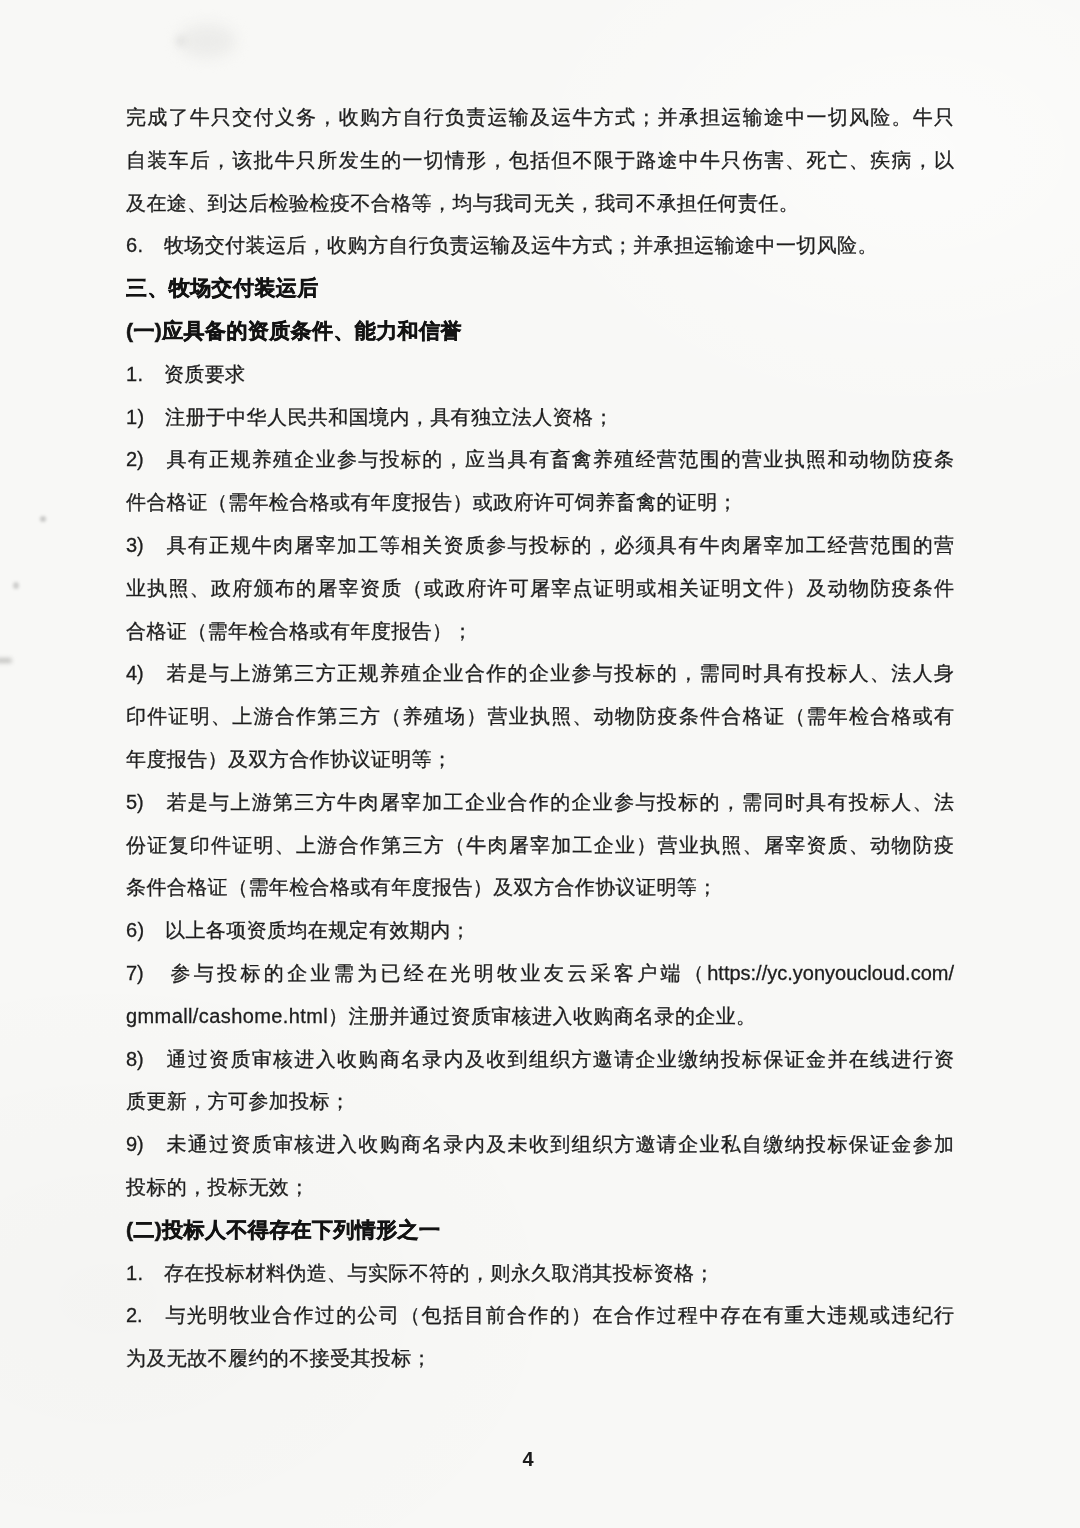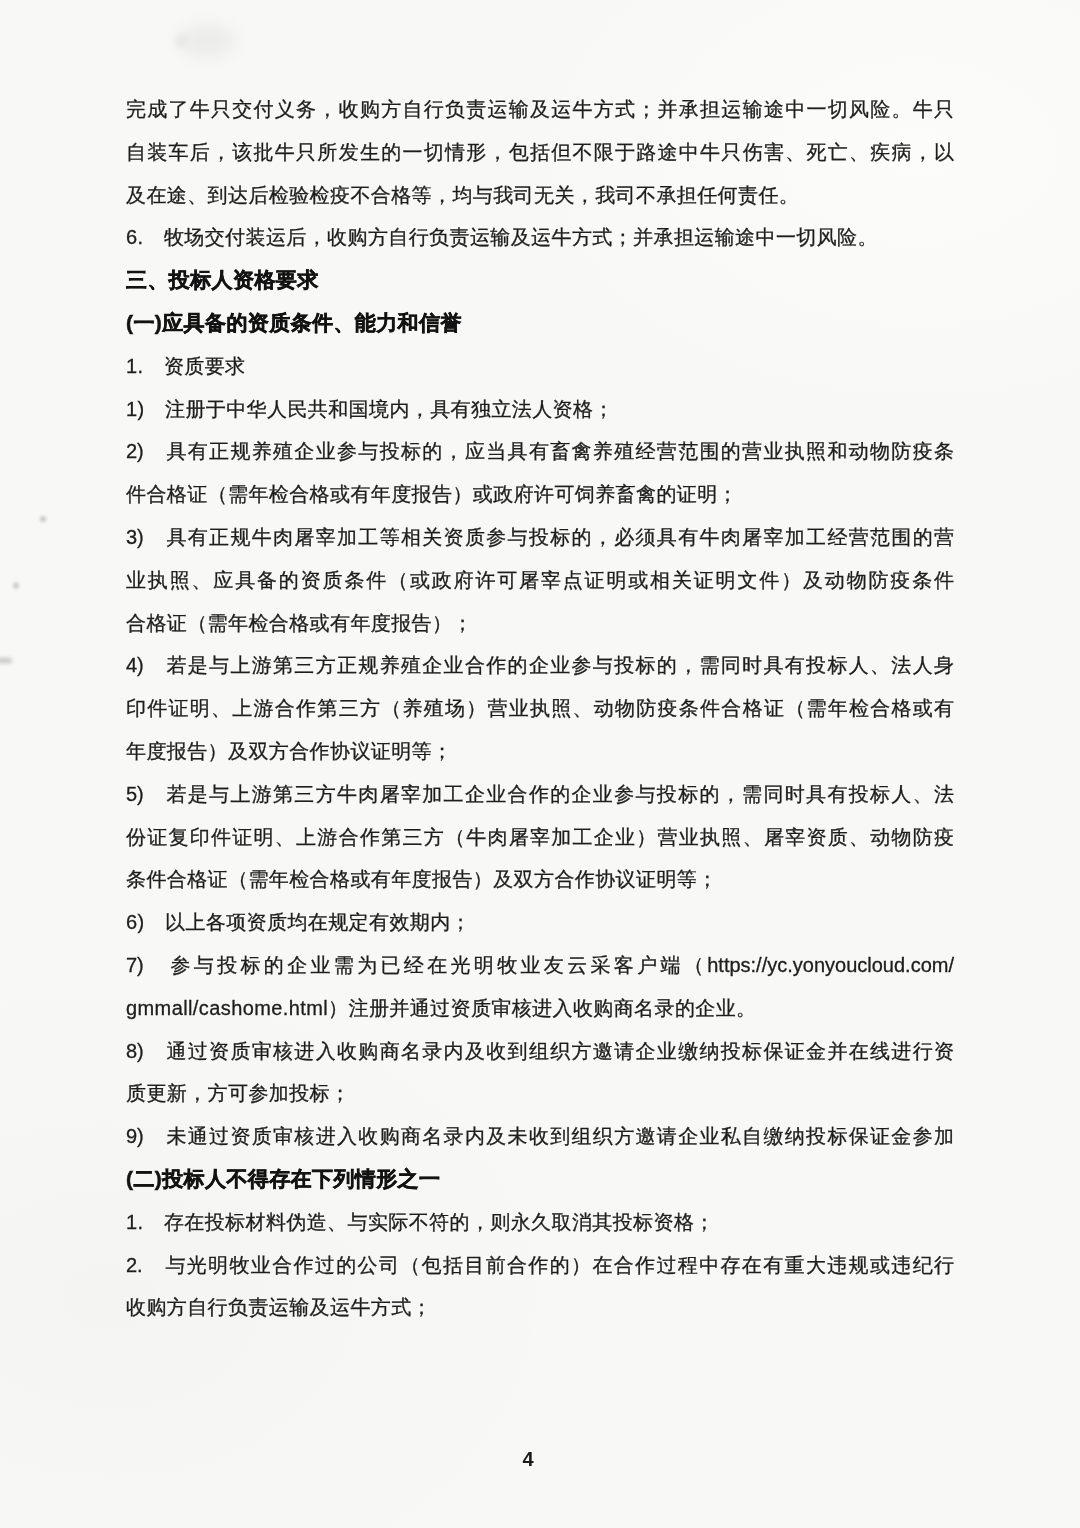--- a/index.html
+++ b/index.html
@@ -17,21 +17,21 @@
     background-image:
       radial-gradient(ellipse 600px 400px at 85% 10%, rgba(255,255,255,0.55), rgba(255,255,255,0) 70%),
       radial-gradient(ellipse 700px 500px at 10% 85%, rgba(0,0,0,0.015), rgba(0,0,0,0) 70%);
     overflow: hidden;
     font-family: "Liberation Sans", "DejaVu Sans", sans-serif;
     color: #1e1e1e;
   }
   .doc {
     position: absolute;
     left: 126px;
-    top: 88px;
+    top: 96px;
     width: 828px;
   }
   .line {
     height: 42.8px;
     line-height: 42.8px;
     font-size: 20px;
     letter-spacing: 0.4px;
     white-space: pre;
     color: #1e1e1e;
     -webkit-text-stroke: 0.3px #1e1e1e;
@@ -79,41 +79,42 @@
   <div class="smudge s5"></div>
   <div class="smudge s2"></div>
   <div class="smudge s3"></div>
   <div class="smudge s4"></div>
 
   <main class="doc">
       <div class="line full">完成了牛只交付义务，收购方自行负责运输及运牛方式；并承担运输途中一切风险。牛只</div>
       <div class="line full">自装车后，该批牛只所发生的一切情形，包括但不限于路途中牛只伤害、死亡、疾病，以</div>
       <div class="line">及在途、到达后检验检疫不合格等，均与我司无关，我司不承担任何责任。</div>
       <div class="line">6.　牧场交付装运后，收购方自行负责运输及运牛方式；并承担运输途中一切风险。</div>
-      <div class="line bold">三、投标人资格要求</div>
+      <div class="line bold">三、牧场交付装运后</div>
       <div class="line bold">(一)应具备的资质条件、能力和信誉</div>
       <div class="line">1.　资质要求</div>
       <div class="line">1)　注册于中华人民共和国境内，具有独立法人资格；</div>
       <div class="line full">2)　具有正规养殖企业参与投标的，应当具有畜禽养殖经营范围的营业执照和动物防疫条</div>
       <div class="line">件合格证（需年检合格或有年度报告）或政府许可饲养畜禽的证明；</div>
       <div class="line full">3)　具有正规牛肉屠宰加工等相关资质参与投标的，必须具有牛肉屠宰加工经营范围的营</div>
-      <div class="line full">业执照、应具备的资质条件（或政府许可屠宰点证明或相关证明文件）及动物防疫条件</div>
+      <div class="line full">业执照、政府颁布的屠宰资质（或政府许可屠宰点证明或相关证明文件）及动物防疫条件</div>
       <div class="line">合格证（需年检合格或有年度报告）；</div>
       <div class="line full">4)　若是与上游第三方正规养殖企业合作的企业参与投标的，需同时具有投标人、法人身</div>
       <div class="line full">印件证明、上游合作第三方（养殖场）营业执照、动物防疫条件合格证（需年检合格或有</div>
       <div class="line">年度报告）及双方合作协议证明等；</div>
       <div class="line full">5)　若是与上游第三方牛肉屠宰加工企业合作的企业参与投标的，需同时具有投标人、法</div>
       <div class="line full">份证复印件证明、上游合作第三方（牛肉屠宰加工企业）营业执照、屠宰资质、动物防疫</div>
       <div class="line">条件合格证（需年检合格或有年度报告）及双方合作协议证明等；</div>
       <div class="line">6)　以上各项资质均在规定有效期内；</div>
       <div class="line full">7)　参与投标的企业需为已经在光明牧业友云采客户端（https://yc.yonyoucloud.com/</div>
       <div class="line">gmmall/cashome.html）注册并通过资质审核进入收购商名录的企业。</div>
       <div class="line full">8)　通过资质审核进入收购商名录内及收到组织方邀请企业缴纳投标保证金并在线进行资</div>
       <div class="line">质更新，方可参加投标；</div>
       <div class="line full">9)　未通过资质审核进入收购商名录内及未收到组织方邀请企业私自缴纳投标保证金参加</div>
+      <div class="line">投标的，投标无效；</div>
       <div class="line bold">(二)投标人不得存在下列情形之一</div>
       <div class="line">1.　存在投标材料伪造、与实际不符的，则永久取消其投标资格；</div>
       <div class="line full">2.　与光明牧业合作过的公司（包括目前合作的）在合作过程中存在有重大违规或违纪行</div>
-      <div class="line">收购方自行负责运输及运牛方式；</div>
+      <div class="line">为及无故不履约的不接受其投标；</div>
     </main>
 
   <div class="page-number">4</div>
 </div>
 
 </body></html>

